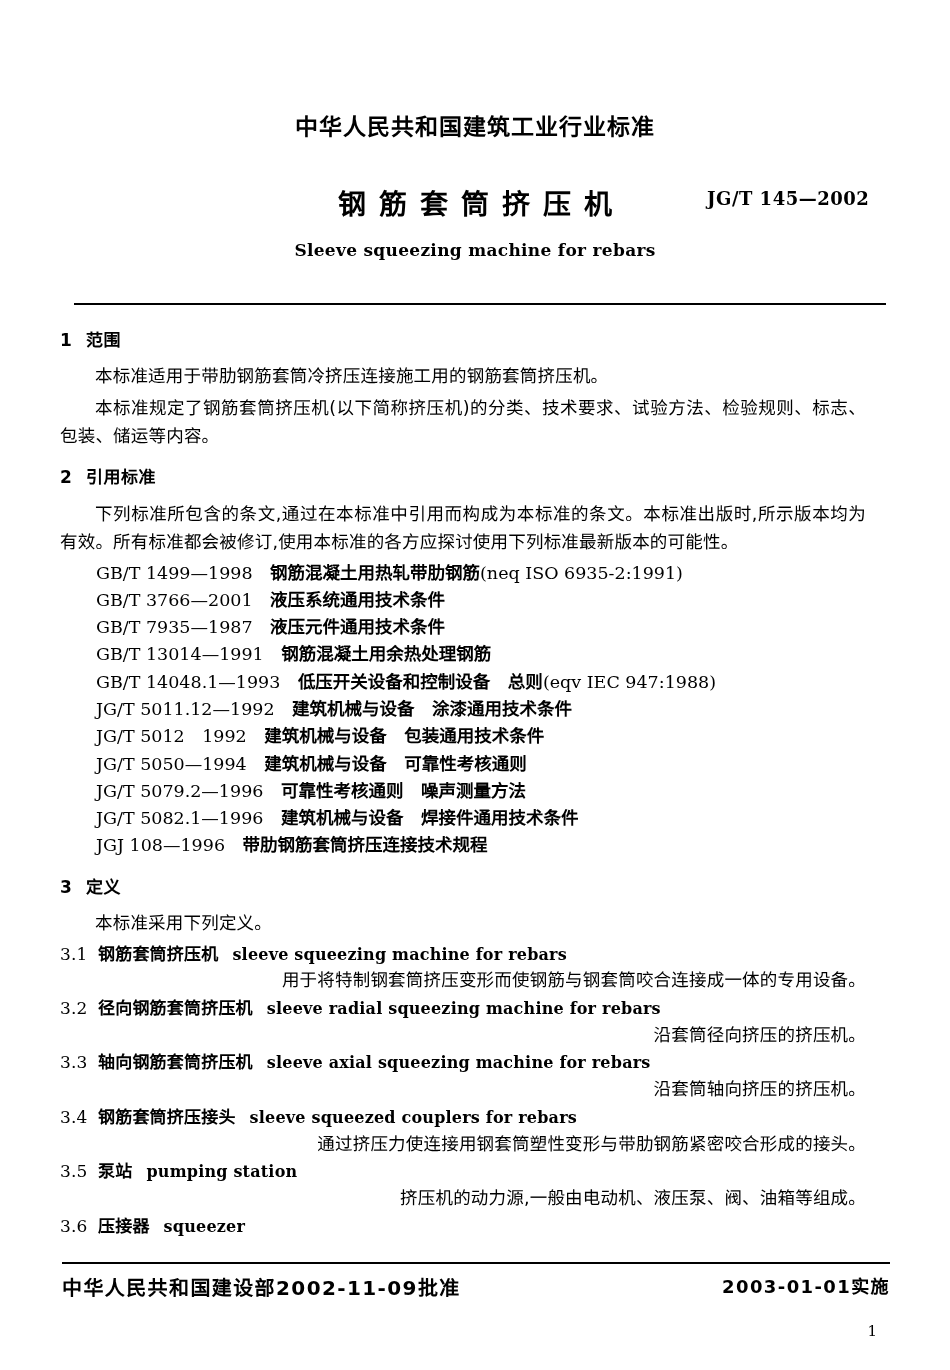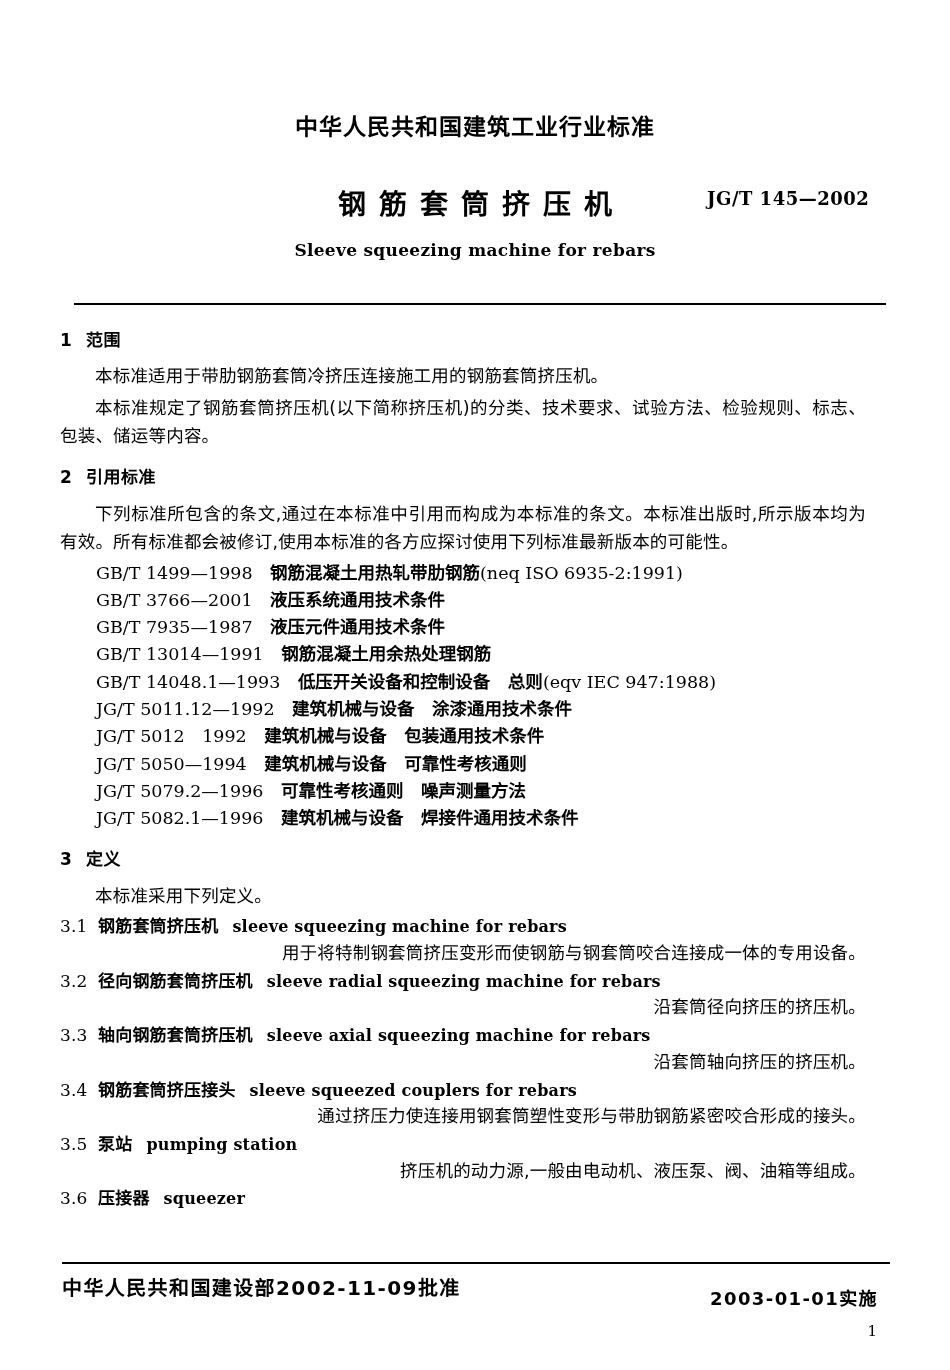--- a/index.html
+++ b/index.html
@@ -183,26 +183,25 @@
     top: 1272px;
     left: 62px;
     font-size: 20px;
     font-weight: bold;
     letter-spacing: 1.4px;
     white-space: nowrap;
   }
   .footer-right {
     position: absolute;
     top: 1272px;
-    right: 72px;
+    right: 60px;
     font-size: 18px;
     font-weight: bold;
     letter-spacing: 1.4px;
     white-space: nowrap;
-    margin-top: 12px;
   }
   .page-num {
     position: absolute;
     top: 1322px;
     right: 73px;
     font-size: 15px;
     font-family: "DejaVu Serif", "Liberation Serif", serif;
   }
 </style>
 </head>
@@ -236,20 +235,21 @@
         <li><span class="ref-code">GB/T 1499—1998</span> <span class="cn">钢筋混凝土用热轧带肋钢筋</span><span>(neq ISO 6935-2:1991)</span></li>
         <li><span class="ref-code">GB/T 3766—2001</span> <span class="cn">液压系统通用技术条件</span></li>
         <li><span class="ref-code">GB/T 7935—1987</span> <span class="cn">液压元件通用技术条件</span></li>
         <li><span class="ref-code">GB/T 13014—1991</span> <span class="cn">钢筋混凝土用余热处理钢筋</span></li>
         <li><span class="ref-code">GB/T 14048.1—1993</span> <span class="cn">低压开关设备和控制设备　总则</span><span>(eqv IEC 947:1988)</span></li>
         <li><span class="ref-code">JG/T 5011.12—1992</span> <span class="cn">建筑机械与设备　涂漆通用技术条件</span></li>
         <li><span class="ref-code">JG/T 5012　1992</span> <span class="cn">建筑机械与设备　包装通用技术条件</span></li>
         <li><span class="ref-code">JG/T 5050—1994</span> <span class="cn">建筑机械与设备　可靠性考核通则</span></li>
         <li><span class="ref-code">JG/T 5079.2—1996</span> <span class="cn">可靠性考核通则　噪声测量方法</span></li>
         <li><span class="ref-code">JG/T 5082.1—1996</span> <span class="cn">建筑机械与设备　焊接件通用技术条件</span></li>
+        <li><span class="ref-code">JGJ 108—1996</span> <span class="cn">带肋钢筋套筒挤压连接技术规程</span></li>
       </ul>
 
     <div class="sec-head gap-before-sec">
       <span class="num">3</span><span>定义</span>
     </div>
     <p class="body-par">本标准采用下列定义。</p>
     <div id="def-list">
         <div class="def-item">
           <div class="def-title"><span class="dnum">3.1</span><span class="dcn">钢筋套筒挤压机</span><span class="den">sleeve squeezing machine for rebars</span></div>
           <div class="def-body">用于将特制钢套筒挤压变形而使钢筋与钢套筒咬合连接成一体的专用设备。</div>

